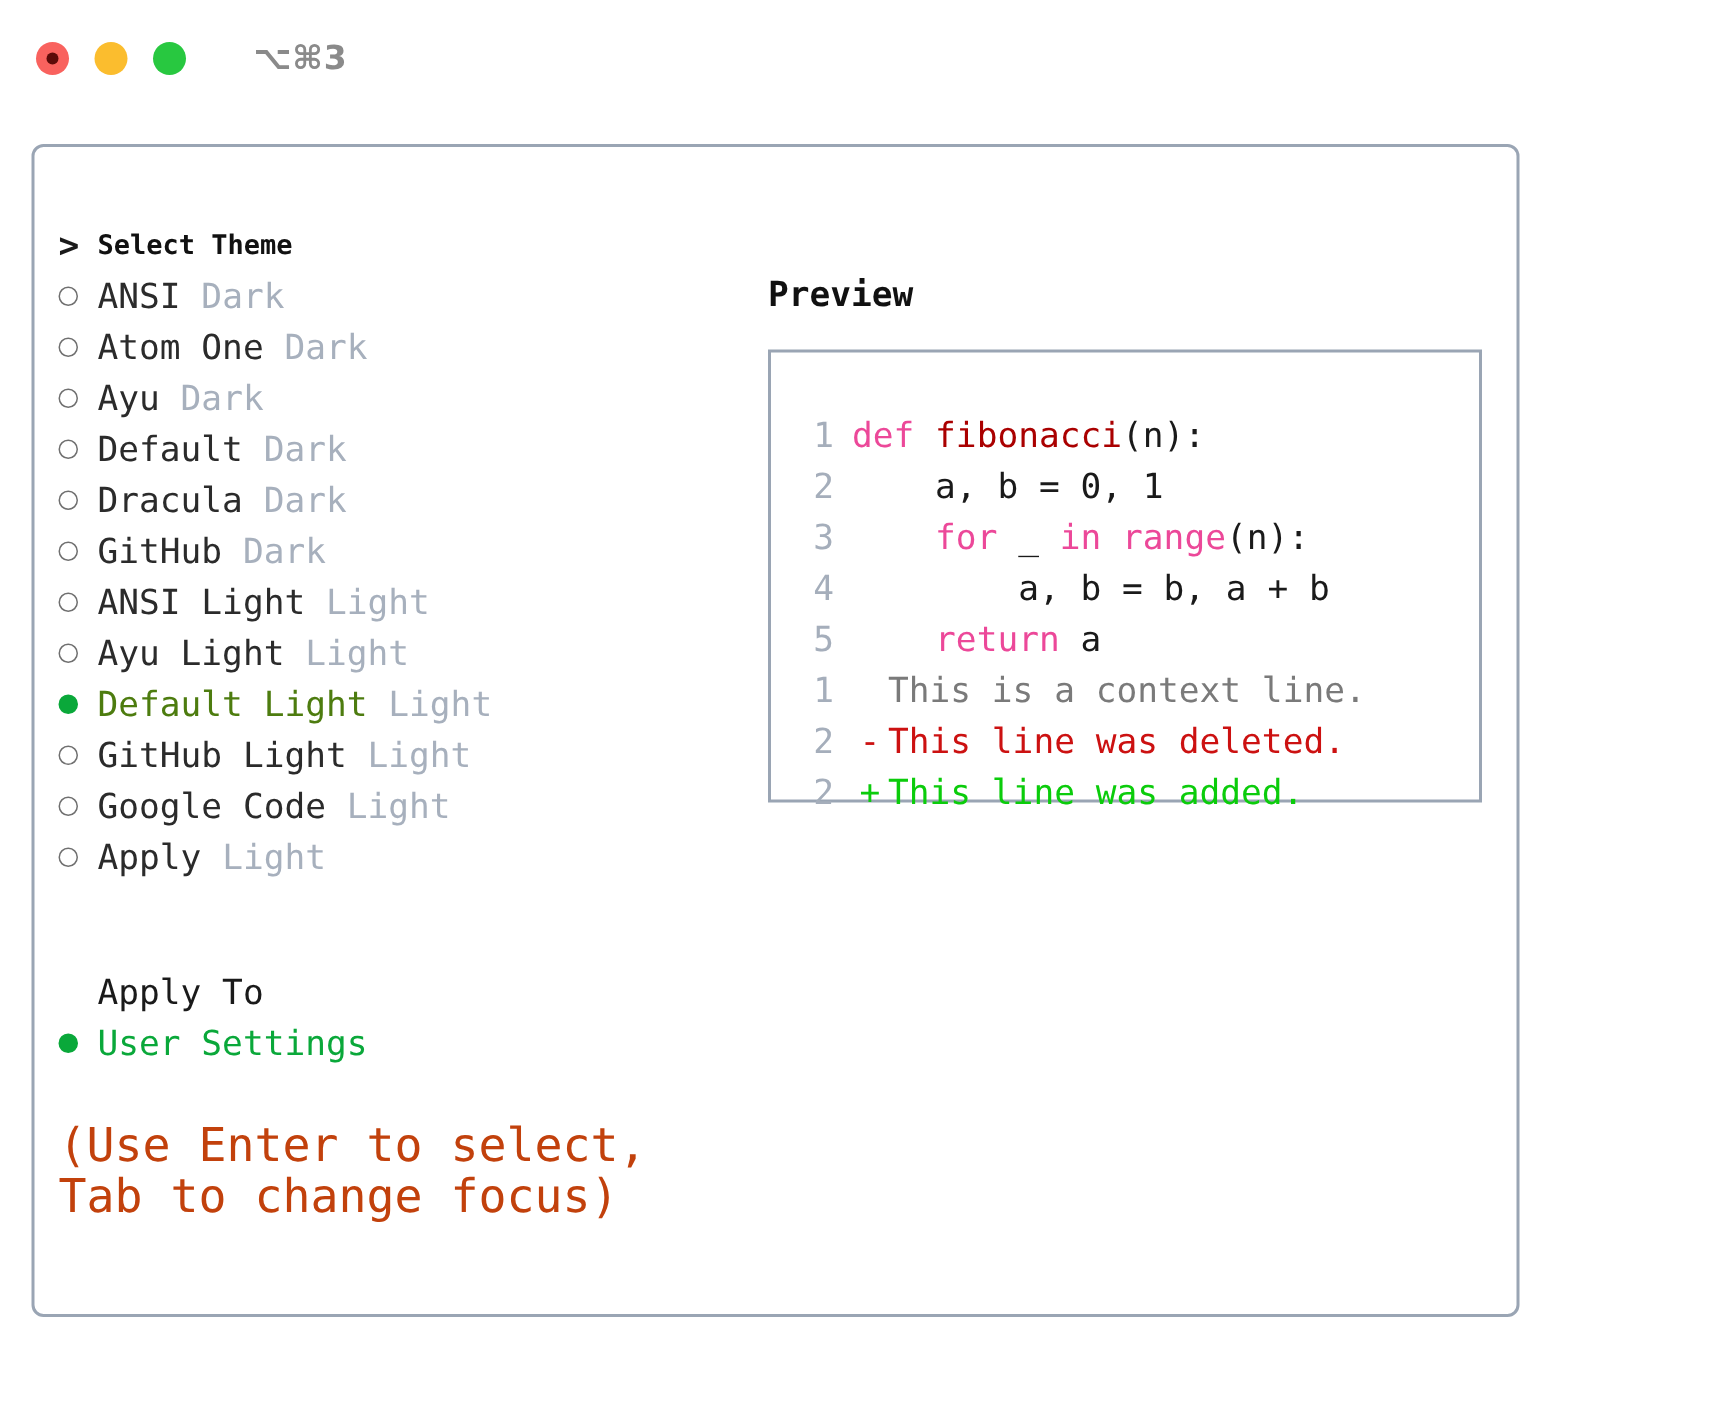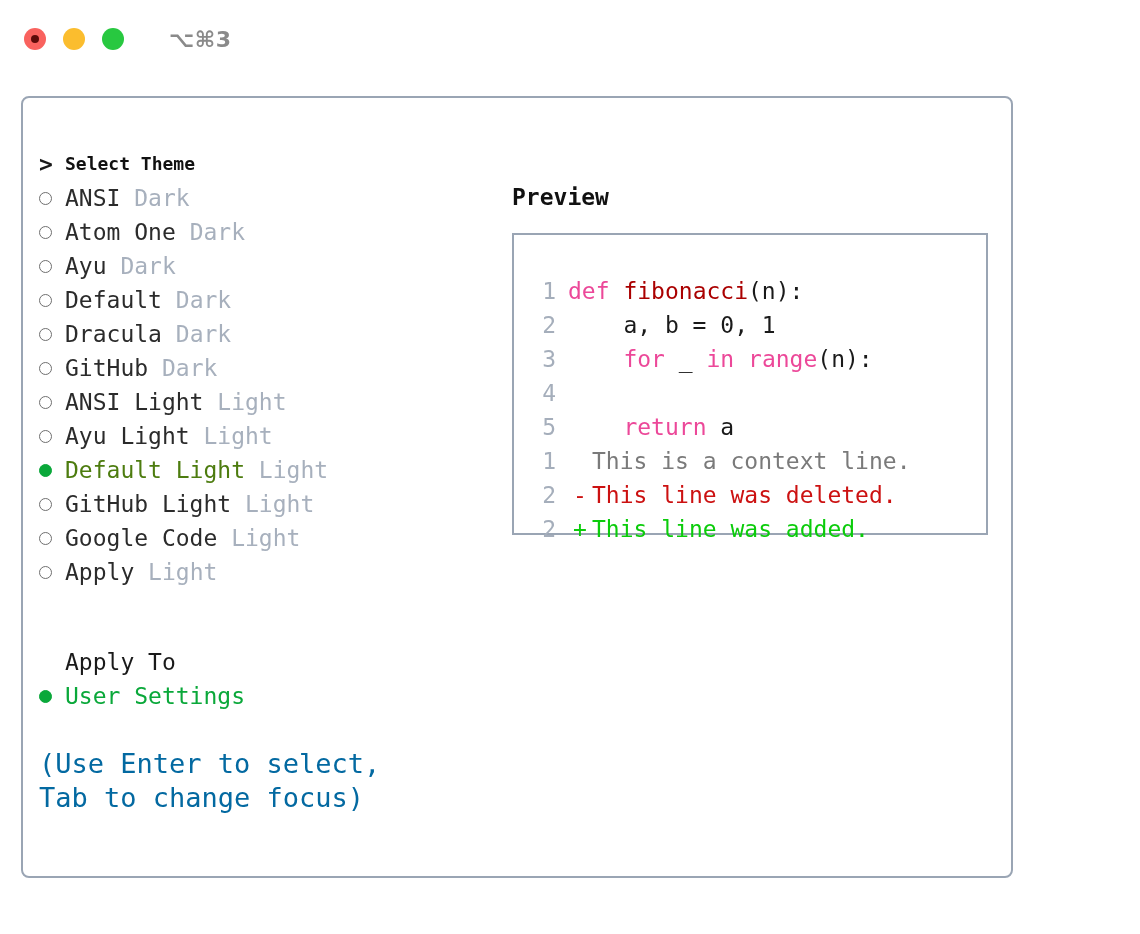--- a/index.html
+++ b/index.html
@@ -150,22 +150,22 @@
     font-size: 23px;
   }
 
   .apply-block { margin-top: 56px; }
 
   .apply-name { color: #2b2b2b; text-align: right; }
   .row.selected .apply-name { color: #0aa83a; }
 
   .hint {
     margin-top: 34px;
-    color: #0369a1;
-    font-size: 27px;
+    color: #c2410c;
+    font-size: 31px;
     line-height: 34px;
     width: 400px;
   }
 
   
   .right-col {
     position: absolute;
     left: 489px;
     top: 49px;
     width: 500px;
@@ -282,21 +282,21 @@
       </div>
 
       <div class="right-col">
         <div class="preview-title">Preview</div>
 
         <div class="preview-box">
           <div class="code-area" id="code-area">
               <div class="code-line"><span class="lineno">1</span><span class="code-text"><span class="tok-kw">def </span><span class="tok-fn">fibonacci</span><span class="tok-plain">(n):</span></span></div>
               <div class="code-line"><span class="lineno">2</span><span class="code-text"><span class="tok-plain">    a, b = 0, 1</span></span></div>
               <div class="code-line"><span class="lineno">3</span><span class="code-text"><span class="tok-plain">    </span><span class="tok-kw">for</span><span class="tok-plain"> _ </span><span class="tok-kw">in</span><span class="tok-plain"> </span><span class="tok-kw">range</span><span class="tok-plain">(n):</span></span></div>
-              <div class="code-line"><span class="lineno">4</span></div>
+              <div class="code-line"><span class="lineno">4</span><span class="code-text"><span class="tok-plain">        a, b = b, a + b</span></span></div>
               <div class="code-line"><span class="lineno">5</span><span class="code-text"><span class="tok-plain">    </span><span class="tok-kw">return</span><span class="tok-plain"> a</span></span></div>
             </div>
           <div class="diff-area" id="diff-area">
               <div class="code-line"><span class="lineno">1</span><span class="diff-sign diff-ctx"> </span><span class="code-text diff-ctx">This is a context line.</span></div>
               <div class="code-line"><span class="lineno">2</span><span class="diff-sign diff-del">-</span><span class="code-text diff-del">This line was deleted.</span></div>
               <div class="code-line"><span class="lineno">2</span><span class="diff-sign diff-add">+</span><span class="code-text diff-add">This line was added.</span></div>
             </div>
         </div>
       </div>
 

